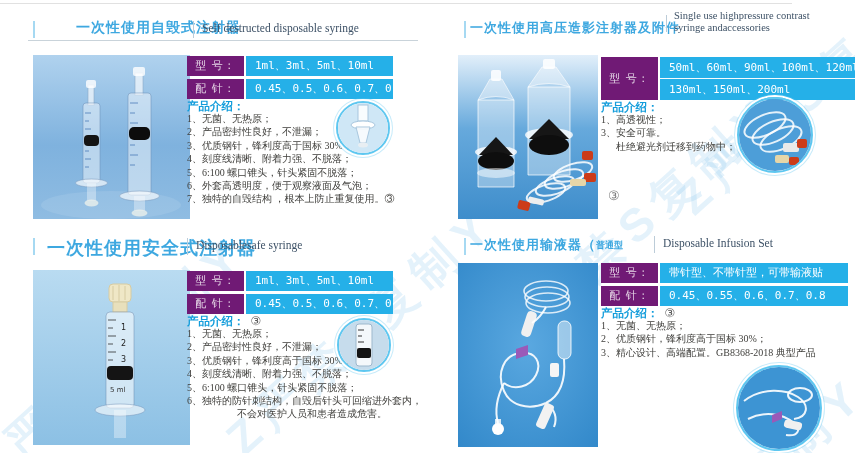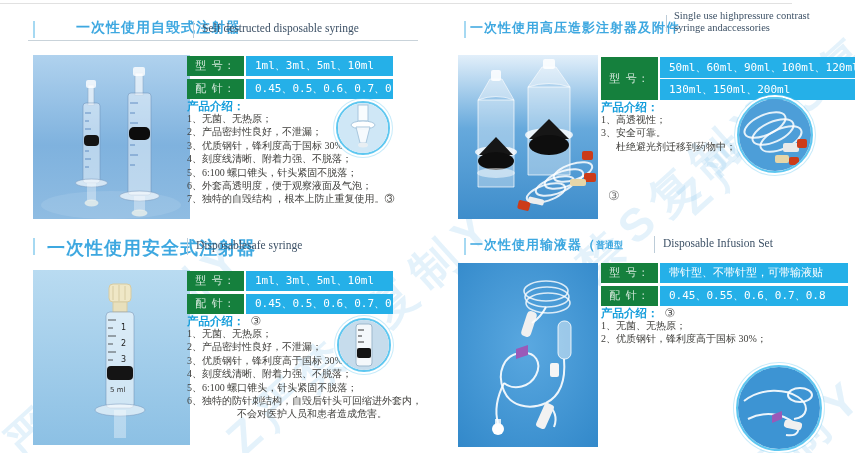--- a/index.html
+++ b/index.html
@@ -29,21 +29,21 @@
   .title-en2{position:absolute;font-size:10.5px;color:#3d5166;line-height:12px;white-space:nowrap;}
   .hrule{position:absolute;height:1px;background:#c9d3da;}
 
   
   .photo{position:absolute;overflow:hidden;}
   .photo svg{display:block;}
 
   
   .spec{position:absolute;}
   .spec-row{display:flex;margin-bottom:3px;}
-  .spec-label{width:57px;height:20px;background:#15803d;color:rgba(255,255,255,0.82);
+  .spec-label{width:57px;height:20px;background:#701a75;color:rgba(255,255,255,0.82);
       font-size:11px;line-height:20px;text-align:center;letter-spacing:1px;flex:none;
       font-family:"DejaVu Sans","Liberation Sans",sans-serif;}
   .spec-value{height:20px;background:#25b0e8;color:#ffffff;font-size:11px;line-height:20px;
       padding-left:9px;flex:1;white-space:nowrap;overflow:hidden;
       font-family:"DejaVu Sans Mono","DejaVu Sans",monospace;}
   
   .spec2{position:absolute;display:flex;}
   .spec2 .spec-label{height:43px;line-height:43px;}
   .spec2 .vals{flex:1;margin-left:2px;}
   .spec2 .vals .v{height:21px;background:#25b0e8;color:#fff;font-size:11px;line-height:21px;
@@ -387,20 +387,21 @@
         <div class="spec-value">0.45、0.55、0.6、0.7、0.8</div>
       </div>
     </div>
 
     <div class="intro" style="left:171px;top:80px;">
       <span>产品介绍：</span><span class="badge">③</span>
     </div>
     <div class="feats" style="left:171px;top:93px;">
       <div>1、无菌、无热原；</div>
       <div>2、优质钢针，锋利度高于国标 30%；</div>
+      <div>3、精心设计、高端配置。GB8368-2018 典型产品</div>
     </div>
 
     <div class="inset" style="left:306px;top:139px;width:82px;height:82px;">
       <svg width="82" height="82" viewBox="0 0 82 82">
         <rect width="82" height="82" fill="#3d94d3"></rect>
         <g fill="none" stroke="rgba(255,255,255,0.9)" stroke-width="2">
           <path d="M6 34 C24 20 48 22 60 30 C72 38 70 50 56 52"></path>
           <path d="M10 52 C26 44 44 46 56 56 C64 62 60 70 48 68"></path>
           <ellipse cx="62" cy="28" rx="12" ry="7"></ellipse>
         </g>

